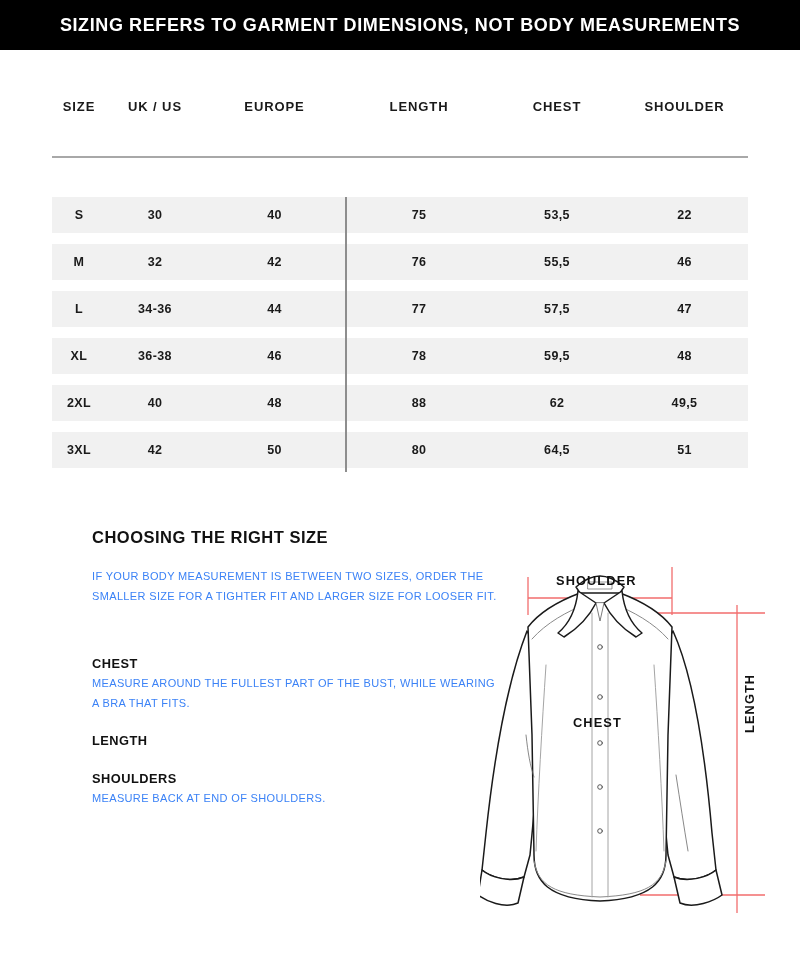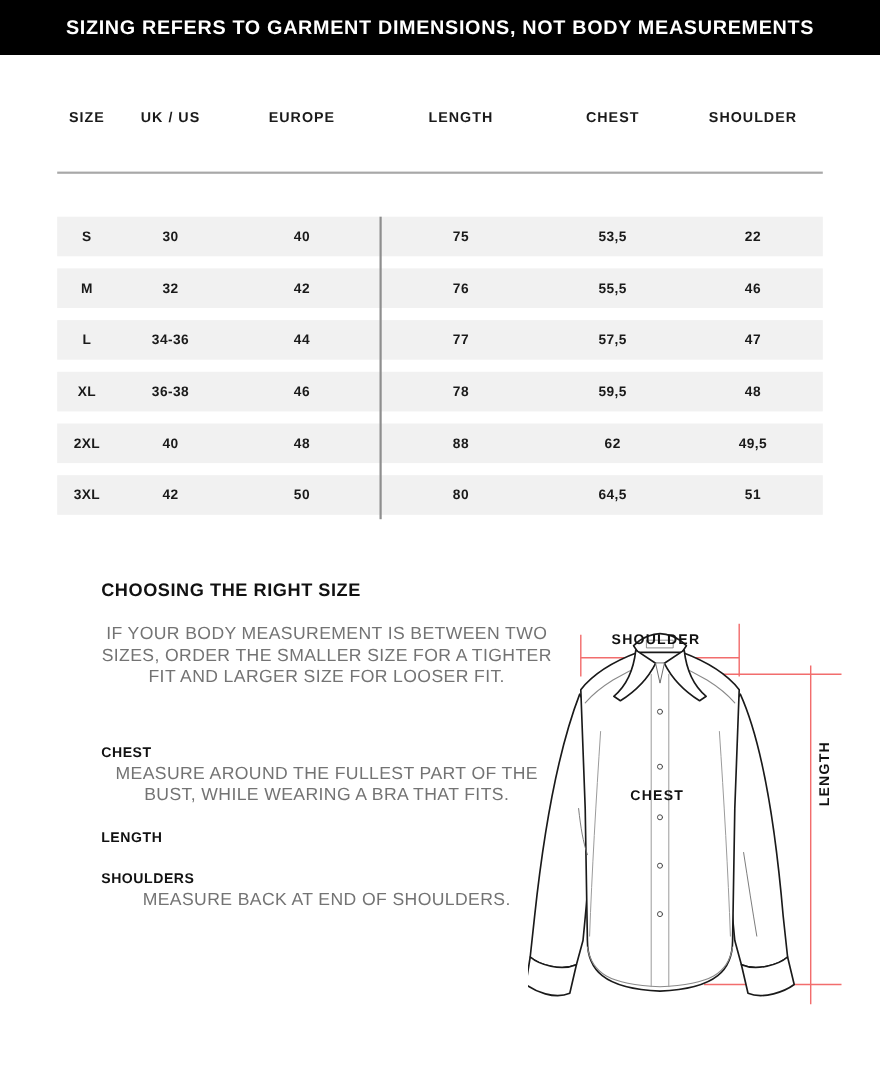--- a/index.html
+++ b/index.html
@@ -116,25 +116,24 @@
   }
 
   .sec-title {
     font-size: 16.5px;
     font-weight: bold;
     letter-spacing: 0.5px;
     color: #111111;
   }
 
   .sec-para {
-    font-size: 16px;
+    font-size: 11px;
     line-height: 19.5px;
     letter-spacing: 0.35px;
-    color: #737373;
-    text-align: center;
+    color: #3b82f6;
   }
 
   .gap-a { height: 20px; }
   .gap-b { height: 32px; }
   .gap-c { height: 18px; }
   .gap-d { height: 20px; }
 
   .sub-title {
     font-size: 12.8px;
     font-weight: bold;

